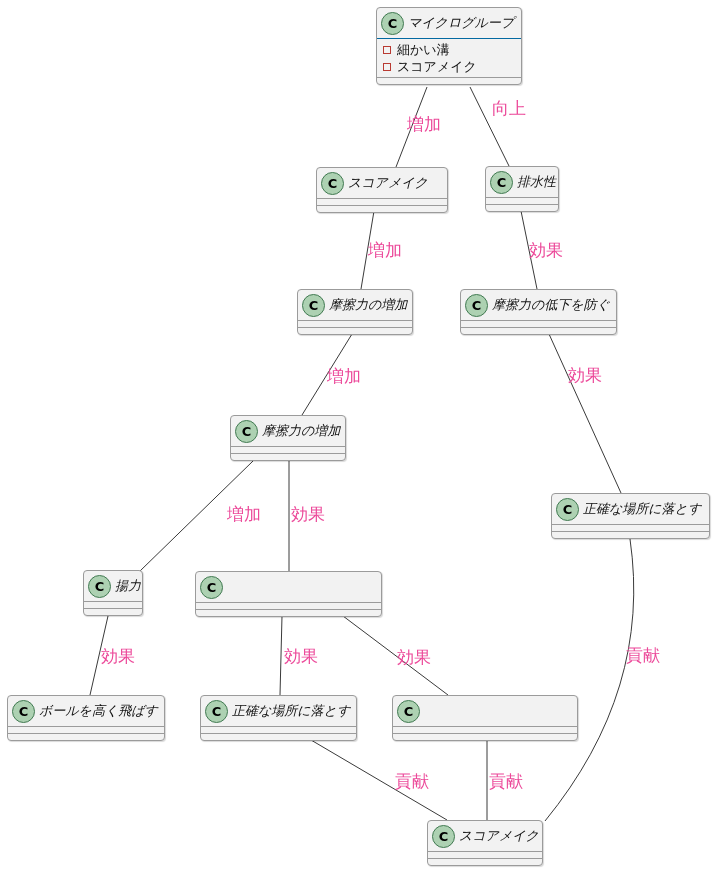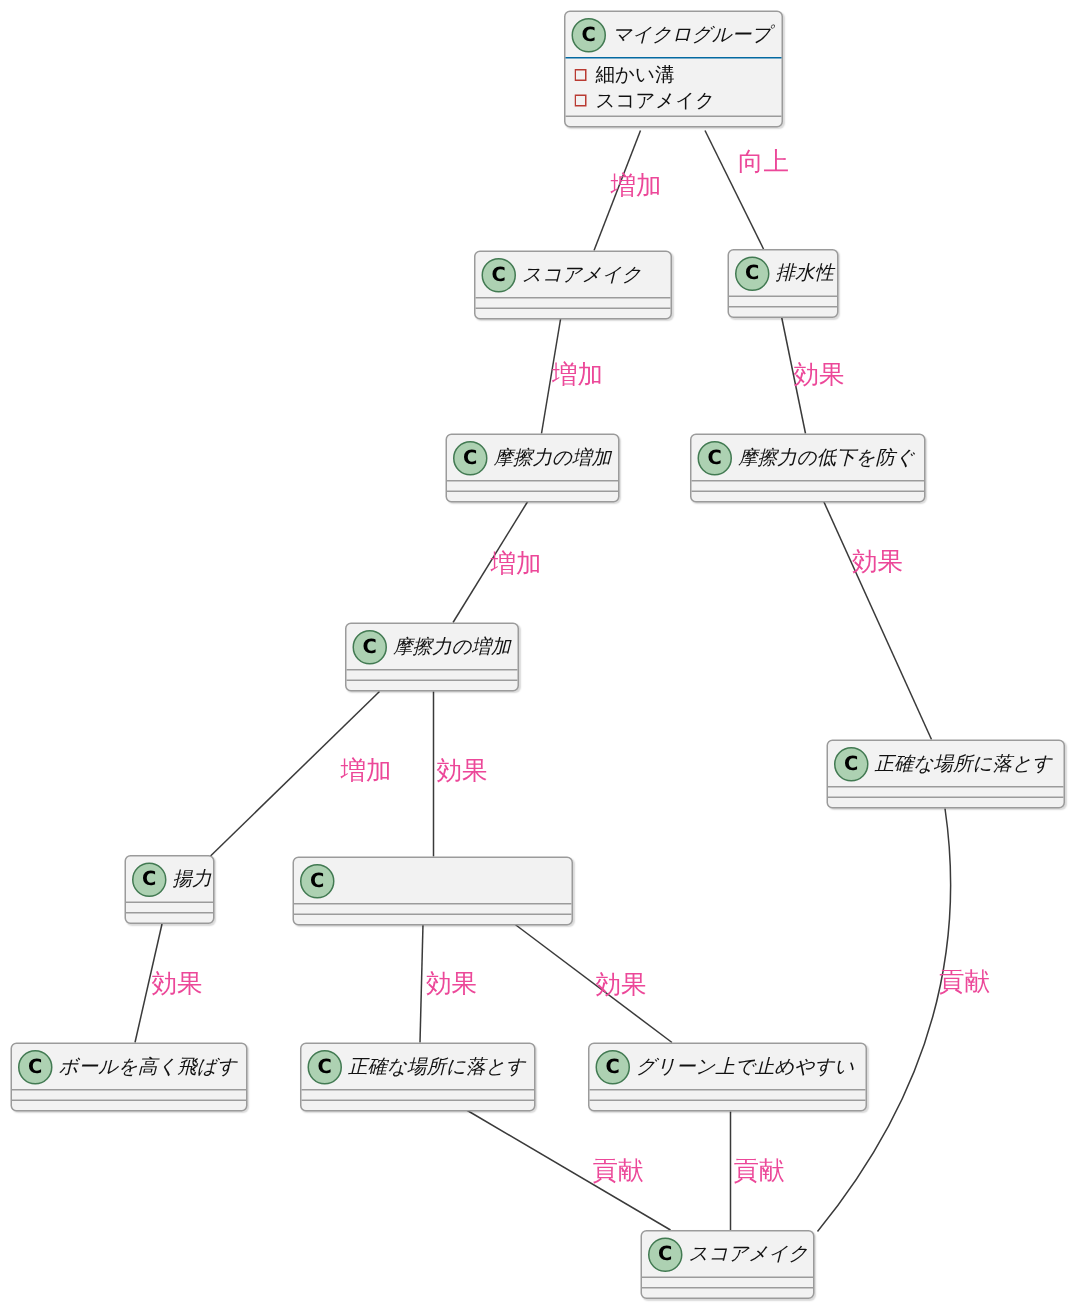--- a/index.html
+++ b/index.html
@@ -212,21 +212,20 @@
       <span class="spot">C</span>
       <span class="title-text">正確な場所に落とす</span>
     </div>
     <div class="uml-sec"></div>
     <div class="uml-sec"></div>
   </div>
 
   <div class="uml-node" style="left:392px;top:695px;width:186px;">
     <div class="uml-title">
       <span class="spot">C</span>
-      <span class="title-text">グリーン上で止めやすい</span>
     </div>
     <div class="uml-sec"></div>
     <div class="uml-sec"></div>
   </div>
 
   <div class="uml-node" style="left:427px;top:820px;width:116px;">
     <div class="uml-title">
       <span class="spot">C</span>
       <span class="title-text">スコアメイク</span>
     </div>

